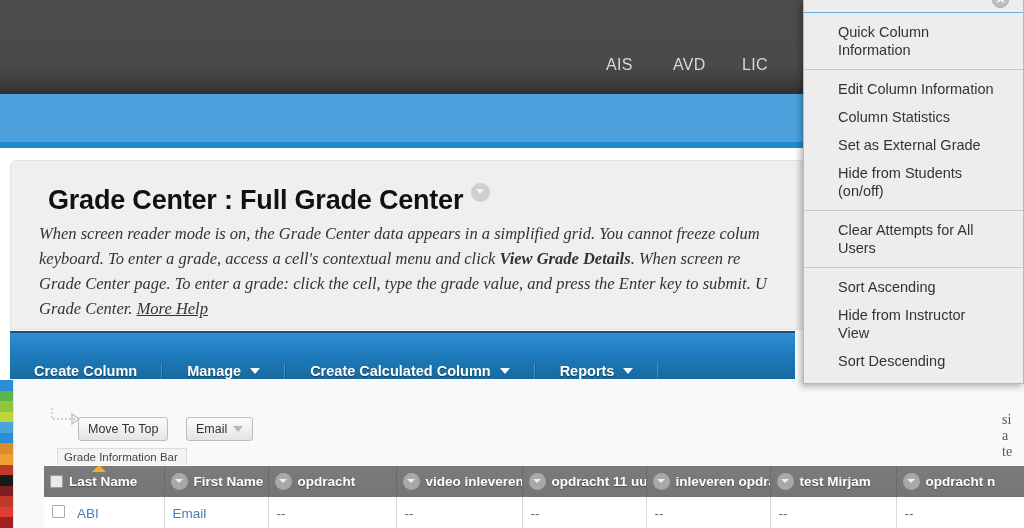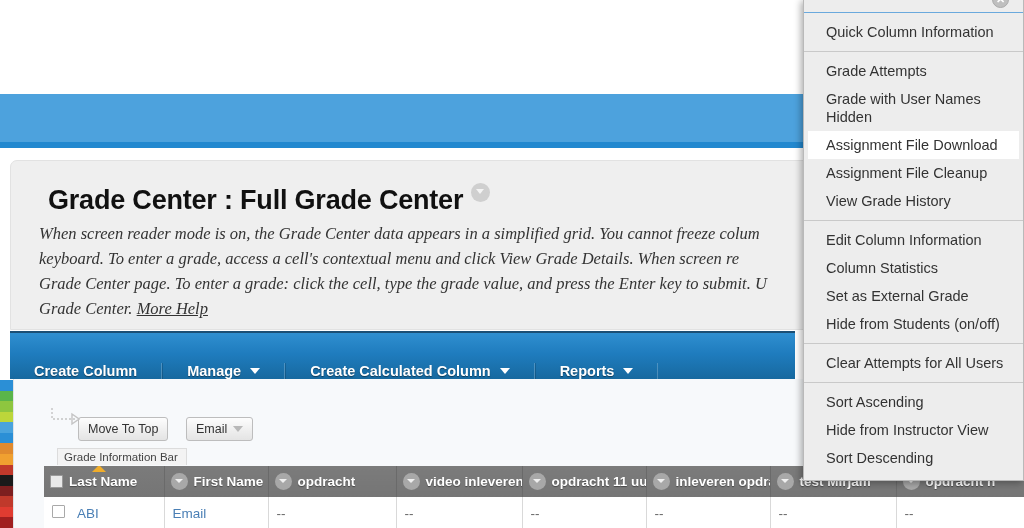--- a/index.html
+++ b/index.html
@@ -63,21 +63,21 @@
     content: ""; position: absolute; left: 5px; top: 6px;
     border-left: 4.5px solid transparent; border-right: 4.5px solid transparent;
     border-top: 5px solid #f4f4f4;
   }
   .instructions {
     position: absolute; left: 28px; top: 60px; width: 1000px;
     font-family: "Liberation Serif", serif;
     font-style: italic; font-size: 16.5px; line-height: 25px;
     color: #333; white-space: nowrap;
   }
-  .instructions b { font-weight: normal; font-style: italic; }
+  .instructions b { font-weight: bold; font-style: italic; }
   .instructions .morehelp { text-decoration: underline; color: #333; }
 
   
   .actionbar {
     position: absolute; left: 10px; top: 331px; width: 785px; height: 48px;
     background: linear-gradient(to bottom, #2f8fd0 0%, #1f7cbe 45%, #17699f 100%);
     border-top: 2px solid #1b4f75;
     display: flex; align-items: flex-end;
     overflow: hidden;
   }
@@ -194,34 +194,42 @@
     height: 13px; background: #ededed; position: relative;
     border-bottom: 1px solid #6aa9dd;
   }
   .close-circle {
     position: absolute; right: 14px; top: -9px;
     width: 17px; height: 17px; border-radius: 50%;
     background: #bfbfbf; border: 1px solid #ababab;
     color: #fff; font-size: 11px; line-height: 15px; text-align: center;
     font-weight: bold;
   }
-  .ctx-group { padding: 5px 4px; }
+  .ctx-group { padding: 5px 16px; }
   .ctx-group + .ctx-group { border-top: 1px solid #c9c9c9; }
   .ctx-item {
     padding: 5px 10px 5px 18px;
     font-size: 14.5px; color: #333; line-height: 18px;
   }
   .ctx-item.selected { background: #ffffff; }
   .ctx-item.wrap { white-space: normal; }
 </style>
 </head>
 <body>
 
 <div id="root">
 
+  <div class="topnav">
+    <div class="topnav-links">
+      <span class="topnav-link pos-ais">AIS</span>
+      <span class="topnav-link pos-avd">AVD</span>
+      <span class="topnav-link pos-lic">LIC</span>
+      <span class="topnav-link active">C</span>
+    </div>
+  </div>
 
   <div class="blueband"></div>
 
   <div class="content-panel">
     <div class="page-title">
       <span>Grade Center : Full Grade Center</span><span class="title-chevron"></span>
     </div>
     <div class="instructions">
       <div>When screen reader mode is on, the Grade Center data appears in a simplified grid. You cannot freeze colum</div>
       <div><span>keyboard. To enter a grade, access a cell's contextual menu and click </span><b>View Grade Details</b><span>. When screen re</span></div>
@@ -359,27 +367,20 @@
       <div style="background: rgb(160, 31, 31); height: 10.5714px;"></div>
     </div>
 
   <div class="ctxmenu">
     <div class="ctx-titlebar">
       <div class="close-circle">✕</div>
     </div>
     <div id="ctx-groups">
         <div class="ctx-group">
           <div class="ctx-item">Quick Column Information</div>
-        </div>
-        <div class="ctx-group">
-          <div class="ctx-item">Grade Attempts</div>
-          <div class="ctx-item wrap">Grade with User Names Hidden</div>
-          <div class="ctx-item selected">Assignment File Download</div>
-          <div class="ctx-item">Assignment File Cleanup</div>
-          <div class="ctx-item">View Grade History</div>
         </div>
         <div class="ctx-group">
           <div class="ctx-item">Edit Column Information</div>
           <div class="ctx-item">Column Statistics</div>
           <div class="ctx-item">Set as External Grade</div>
           <div class="ctx-item">Hide from Students (on/off)</div>
         </div>
         <div class="ctx-group">
           <div class="ctx-item">Clear Attempts for All Users</div>
         </div>

